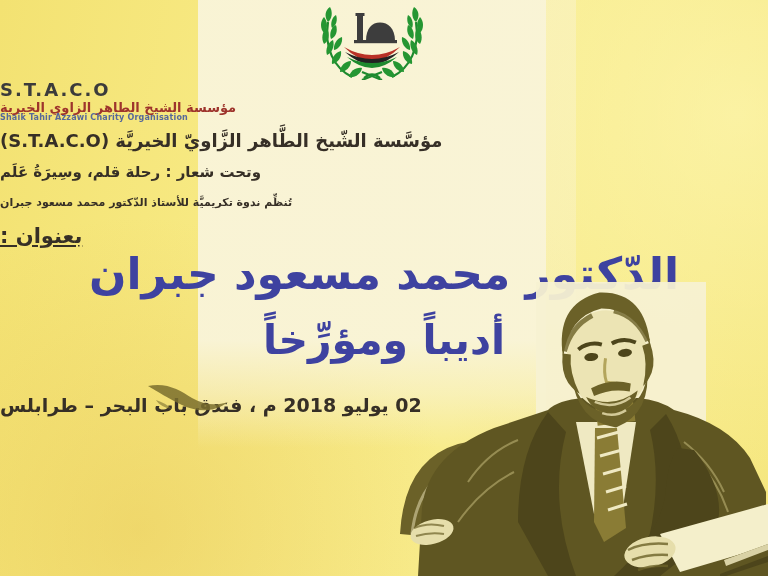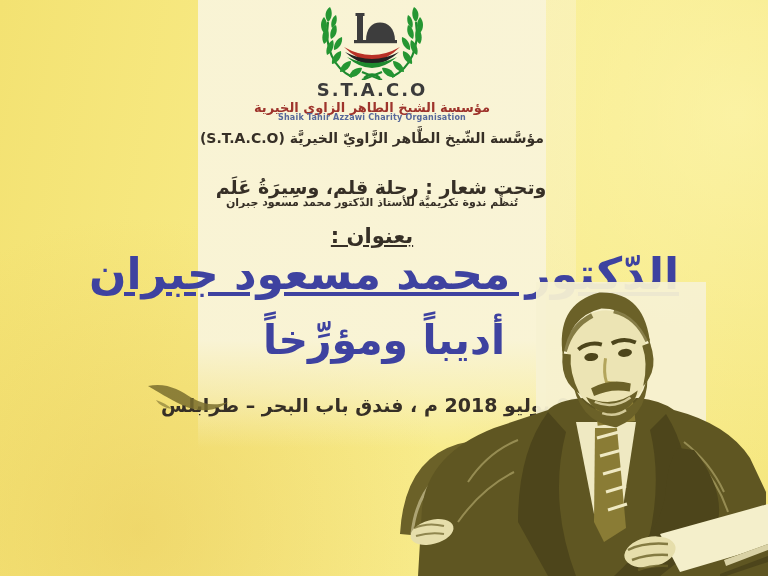--- a/index.html
+++ b/index.html
@@ -16,30 +16,30 @@
   .panel{
     left:198px;top:0;width:348px;height:448px;
     background:linear-gradient(to bottom,
       rgba(249,244,216,.96) 0%, rgba(249,244,216,.96) 76%,
       rgba(249,244,216,.55) 88%, rgba(249,244,216,0) 100%);
   }
   .panel-strip{
     left:546px;top:0;width:30px;height:430px;
     background:linear-gradient(to bottom, rgba(249,244,216,.45) 0%, rgba(249,244,216,.35) 70%, rgba(249,244,216,0) 100%);
   }
-  .center-line{left:0;width:744px;text-align:center;color:#362f26;font-weight:bold;white-space:nowrap;}
+  .center-line{left:0;width:744px;text-align:left;color:#362f26;font-weight:bold;white-space:nowrap;}
   .logo-wrap{left:312px;top:6px;width:120px;height:74px;}
   .staco{top:79px;font-size:18px;letter-spacing:2px;color:#3b3b3b;font-weight:bold;}
   .logo-ar{top:100px;font-size:13px;color:#9e342c;}
   .logo-en{top:113px;font-size:8px;color:#56689a;letter-spacing:.2px;font-weight:bold;}
-  .line-org{top:130px;font-size:14px;}
-  .line-slogan{top:176px;font-size:19px;margin-left:9px;}
+  .line-org{top:130px;font-size:18px;}
+  .line-slogan{top:163px;font-size:15px;}
   .line-organizes{top:196px;font-size:11px;}
   .line-titled{top:224px;font-size:21px;text-decoration:underline;}
-  .line-big1{top:248px;font-size:44px;color:#3e42a0;width:768px;left:0;text-decoration:underline;}
+  .line-big1{top:248px;font-size:44px;color:#3e42a0;width:768px;left:0;}
   .line-big2{top:316px;font-size:41px;color:#3e42a0;margin-left:12px;}
   .line-date{top:394px;font-size:19px;letter-spacing:.2px;}
   .big{font-weight:bold;text-align:center;white-space:nowrap;position:absolute;}
   .portrait{left:398px;top:282px;width:370px;height:294px;}
   .swoosh{left:146px;top:380px;width:84px;height:40px;}
 </style>
 </head>
 <body>
 
 <div class="abs panel"></div>

